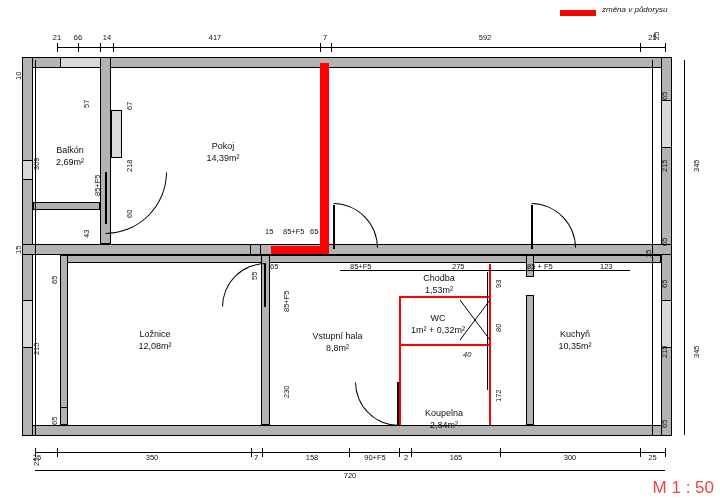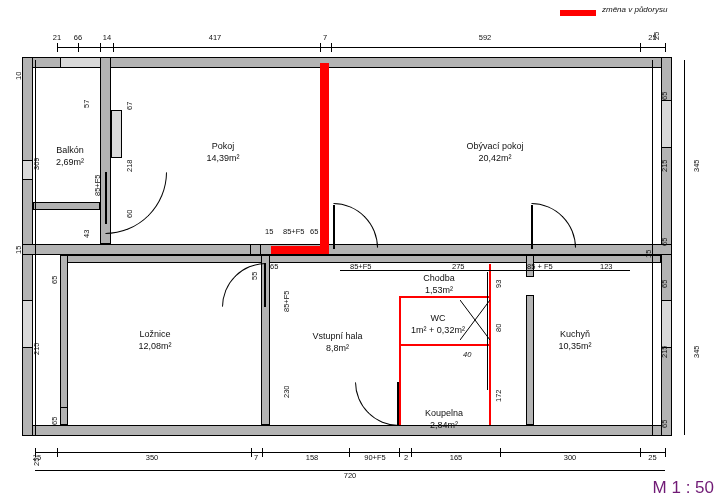--- a/index.html
+++ b/index.html
@@ -25,21 +25,21 @@
   .hline{background:#000;height:1px;}
   .vline{background:#000;width:1px;}
   .tick{background:#000;}
   
   .arc{border:1px solid #000;border-radius:50%;box-sizing:border-box;background:transparent;}
   .doorleaf{background:#000;}
   
   .win{background:#d9d9d9;border:1px solid #000;box-sizing:border-box;}
   
   #footer{left:0;top:484px;width:720px;font-size:9px;color:#111;text-align:center;}
-  #scale{right:6px;top:478px;font-size:17px;color:#701a75;}
+  #scale{right:6px;top:478px;font-size:17px;color:#ef4444;}
 </style>
 </head>
 <body>
 
 <div class="root">
 
   <div class="abs" id="legend-swatch"></div>
   <div class="abs" id="legend-label">změna v půdorysu</div>
 
   <div class="abs hline" style="left:57px;top:47px;width:608px;"></div>
@@ -124,24 +124,20 @@
   <div class="abs arc" style="left:355px;top:382px;width:44px;height:44px;border-color:#000;border-right-color:transparent;border-top-color:transparent;border-radius:0 0 0 44px;"></div>
   <div class="abs doorleaf" style="left:397px;top:382px;width:2px;height:44px;"></div>
 
   <div class="abs room" style="left:40px;top:144px;width:60px;">
     <div>Balkón</div>
     <div>2,69m²</div>
   </div>
   <div class="abs room" style="left:178px;top:140px;width:90px;">
     <div>Pokoj</div>
     <div>14,39m²</div>
-  </div>
-  <div class="abs room" style="left:425px;top:140px;width:140px;">
-    <div>Obývací pokoj</div>
-    <div>20,42m²</div>
   </div>
   <div class="abs room" style="left:110px;top:328px;width:90px;">
     <div>Ložnice</div>
     <div>12,08m²</div>
   </div>
   <div class="abs room" style="left:290px;top:330px;width:95px;">
     <div>Vstupní hala</div>
     <div>8,8m²</div>
   </div>
   <div class="abs room" style="left:402px;top:272px;width:74px;">

